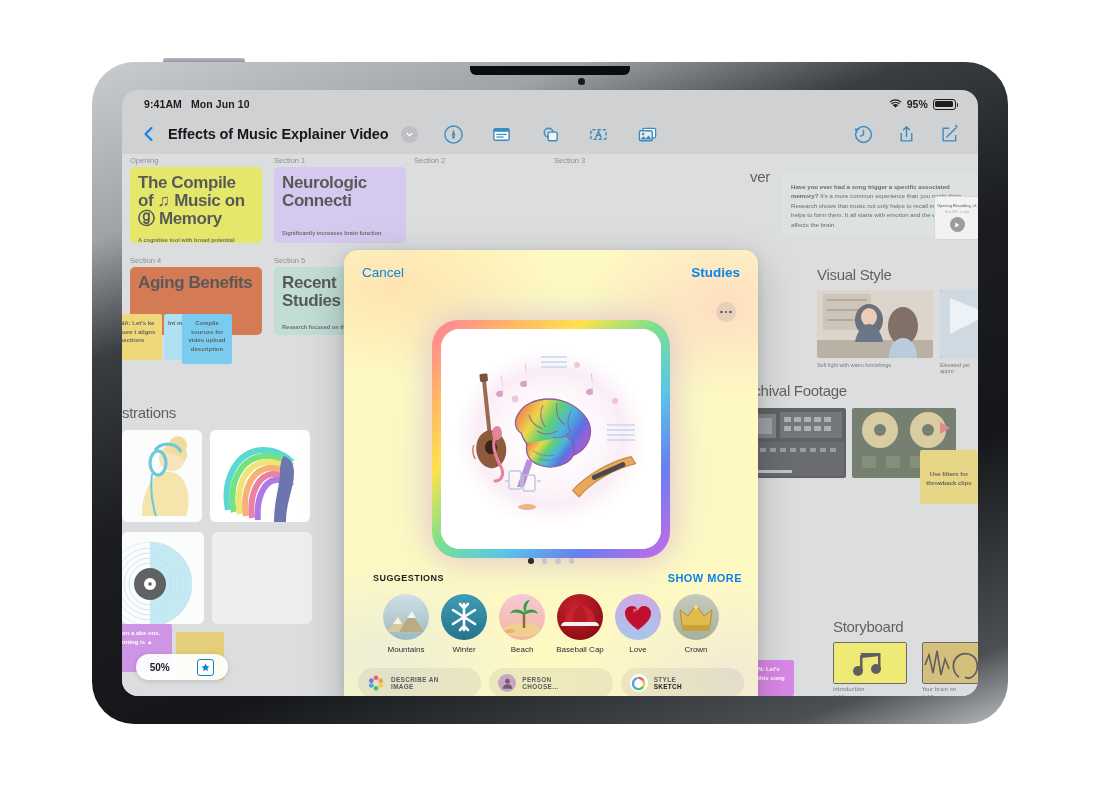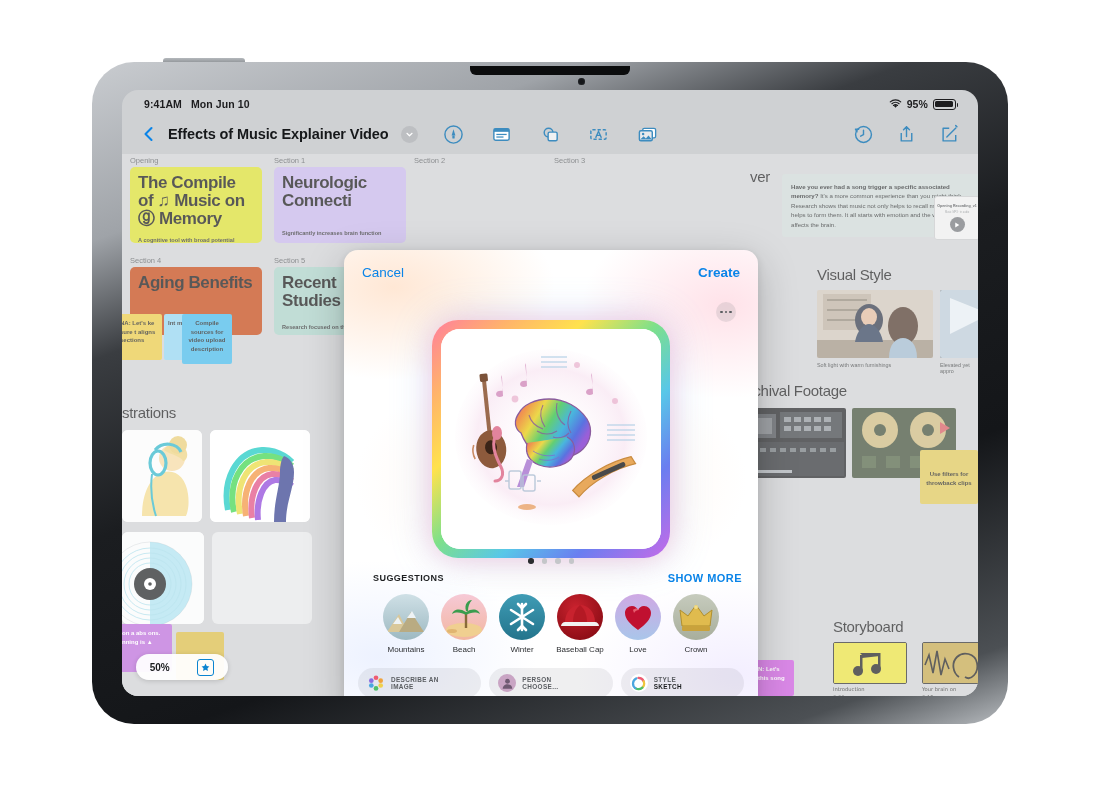--- a/index.html
+++ b/index.html
@@ -138,21 +138,21 @@
   .zstar { width: 17px; height: 17px; border: 1.3px solid #0a84d0; border-radius: 3px; display: flex; align-items: center; justify-content: center; }
 
   .homebar {
     position: absolute; left: 50%; transform: translateX(-50%); bottom: 6px;
     width: 200px; height: 4.5px; background: #111; border-radius: 3px; z-index: 30;
   }
 
   
   .modal {
     position: absolute; left: 344px; top: 160px; width: 414px; height: 462px;
-    background: #ffffff; border-radius: 14px; z-index: 35;
+    background: #fef9c3; border-radius: 14px; z-index: 35;
     box-shadow: 0 12px 40px rgba(0,0,0,0.22), 0 2px 8px rgba(0,0,0,0.10);
     overflow: hidden;
   }
   .modal-glow {
     position: absolute; inset: 0;
     background:
       radial-gradient(ellipse 260px 150px at 12% 8%, rgba(255,196,150,0.40), transparent 62%),
       radial-gradient(ellipse 230px 150px at 92% 12%, rgba(255,170,190,0.34), transparent 62%),
       radial-gradient(ellipse 280px 170px at 50% 50%, rgba(255,225,205,0.40), transparent 70%),
       radial-gradient(ellipse 250px 150px at 8% 88%, rgba(200,215,255,0.32), transparent 64%),
@@ -557,21 +557,21 @@
       </div>
 
       <div class="dim"></div>
 
       <div class="modal" style="left:222px;top:96px;">
         <div class="modal-glow"></div>
         <div class="modal-inner">
 
           <div class="modal-top">
             <button class="mbtn">Cancel</button>
-            <button class="mbtn create">Create</button>
+            <button class="mbtn create">Studies</button>
           </div>
 
           <div class="dots-btn">
               <i></i>
               <i></i>
               <i></i>
             </div>
 
           <div class="genimg-wrap">
             <div class="genimg">
@@ -666,40 +666,40 @@
                     <rect width="46" height="46" fill="none"></rect>
                     <path d="M4 38l12-18 9 18z" fill="#d9c89a"></path>
                     <path d="M16 38l12-20 13 20z" fill="#b9ab82"></path>
                     <path d="M24 24l5-7 4 7z" fill="#eef3f5"></path>
                     <path d="M10 30l5-7 4 7z" fill="#eef3f5"></path>
                   </svg>
               </div>
               <span class="sugg-lbl">Mountains</span>
             </div>
             <div class="sugg">
+              <div class="sugg-circle" style="background:linear-gradient(180deg,#3f9cb5,#23748c);">
+                <svg viewBox="0 0 46 46" width="46" height="46">
+                    <g stroke="#fff" stroke-width="2.6" stroke-linecap="round">
+                      <path d="M23 10v26M12 16l22 14M34 16L12 30"></path>
+                      <path d="M23 14l-4-4M23 14l4-4M23 32l-4 4M23 32l4 4"></path>
+                    </g>
+                  </svg>
+              </div>
+              <span class="sugg-lbl">Winter</span>
+            </div>
+            <div class="sugg">
               <div class="sugg-circle" style="background:linear-gradient(180deg,#f6c9d6,#f2b6a0);">
                 <svg viewBox="0 0 46 46" width="46" height="46">
                     <ellipse cx="23" cy="36" rx="18" ry="7" fill="#f0cf90"></ellipse>
                     <path d="M25 34V18" stroke="#8a6a3a" stroke-width="2.4"></path>
                     <path d="M25 18c-7-5-13-2-14 2 5-3 10-1 14 1zM25 18c7-5 13-2 14 2-5-3-10-1-14 1zM25 17c-2-7 2-11 6-11-3 3-4 7-4 11z" fill="#3a9d4e"></path>
                     <ellipse cx="11" cy="37" rx="5" ry="2" fill="#e0b571"></ellipse>
                   </svg>
               </div>
               <span class="sugg-lbl">Beach</span>
-            </div>
-            <div class="sugg">
-              <div class="sugg-circle" style="background:linear-gradient(180deg,#3f9cb5,#23748c);">
-                <svg viewBox="0 0 46 46" width="46" height="46">
-                    <g stroke="#fff" stroke-width="2.6" stroke-linecap="round">
-                      <path d="M23 10v26M12 16l22 14M34 16L12 30"></path>
-                      <path d="M23 14l-4-4M23 14l4-4M23 32l-4 4M23 32l4 4"></path>
-                    </g>
-                  </svg>
-              </div>
-              <span class="sugg-lbl">Winter</span>
             </div>
             <div class="sugg">
               <div class="sugg-circle" style="background:radial-gradient(circle at 40% 30%,#c8222e,#7d070f);">
                 <svg viewBox="0 0 46 46" width="46" height="46">
                     <path d="M8 28c0-10 7-17 15-17s15 7 15 17z" fill="#c8222e"></path>
                     <path d="M8 28c-2 0-4 2-4 4h38c0-2-2-4-4-4z" fill="#f2f2f2"></path>
                     <path d="M23 11c-5 4-7 11-7 17h14c0-6-2-13-7-17z" fill="#9c1018" opacity="0.45"></path>
                   </svg>
               </div>
               <span class="sugg-lbl">Baseball Cap</span>

